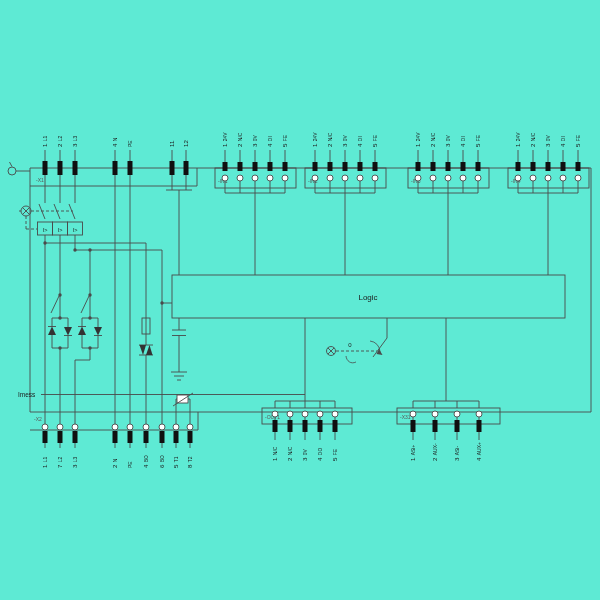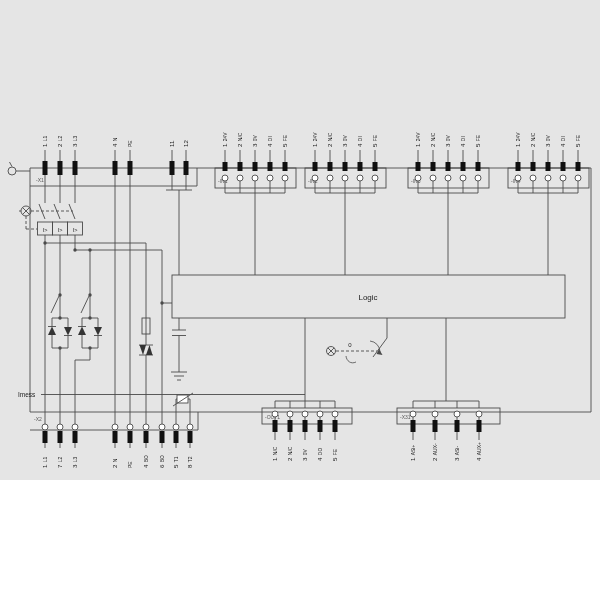--- a/index.html
+++ b/index.html
@@ -1,16 +1,16 @@
 <!DOCTYPE html>
 <html><head>
 <meta charset="utf-8">
 <style>
   html,body{margin:0;padding:0;background:#fff;}
-  .stage{position:relative;width:600px;height:480px;background:#e5e5e5;overflow:hidden;}
+  .stage{position:relative;width:600px;height:600px;background:#5eead4;overflow:hidden;}
   svg text{font-family:"Liberation Sans", sans-serif;}
 </style>
 </head>
 <body>
 
 <div class="stage">
   <svg id="schematic" width="600" height="600" viewBox="0 0 600 600">
       <g>
         <line x1="30" y1="168" x2="591" y2="168" stroke="#4a4a4a" stroke-width="0.9"></line>
         <line x1="30" y1="168" x2="30" y2="412" stroke="#4a4a4a" stroke-width="0.9"></line>

